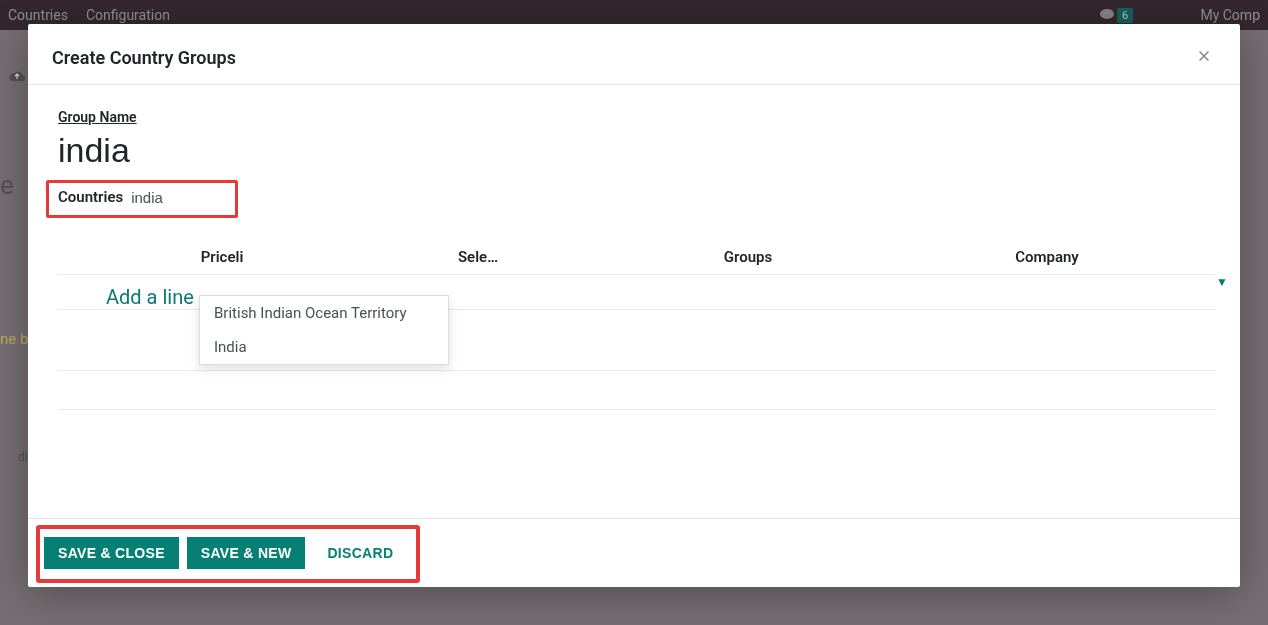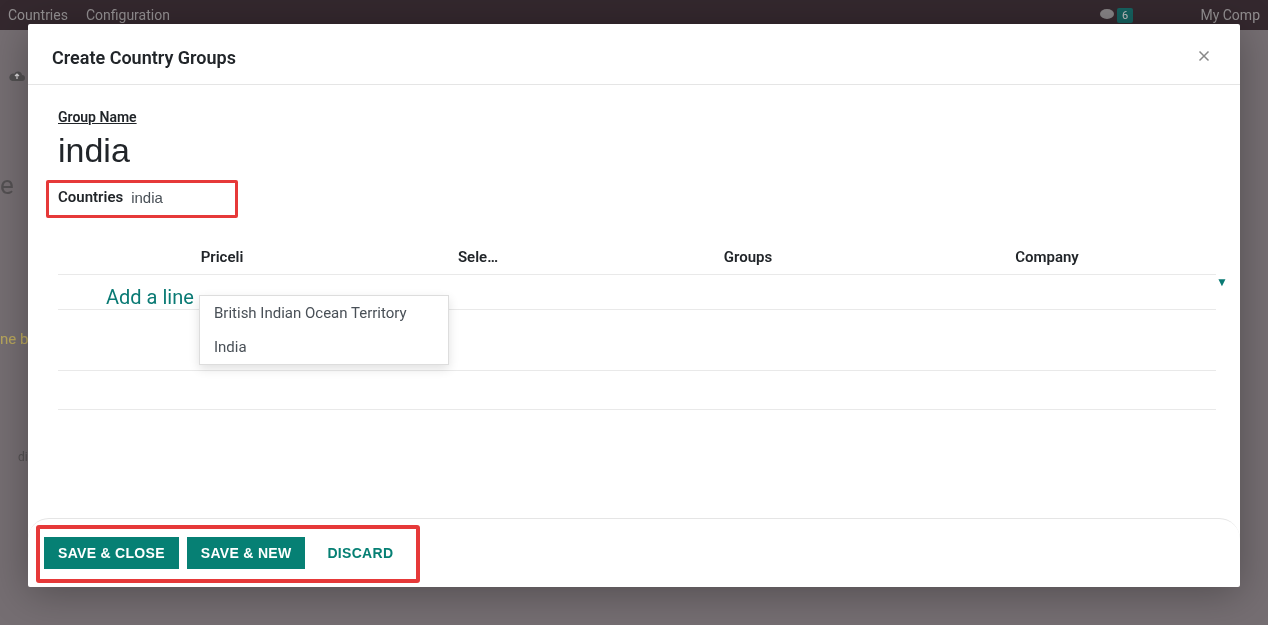--- a/index.html
+++ b/index.html
@@ -244,21 +244,20 @@
       border-bottom: 1px solid #e9e9e9;
     }
     
     .modal-footer {
       border-top: 1px solid #e5e5e5;
       padding: 18px 16px;
       display: flex;
       gap: 8px;
       align-items: center;
       position: relative;
-      border-radius: 21px;
     }
     .footer-highlight {
       position: absolute;
       left: 8px;
       top: 6px;
       width: 384px;
       height: 58px;
       border: 4px solid #e63939;
       border-radius: 3px;
       pointer-events: none;

